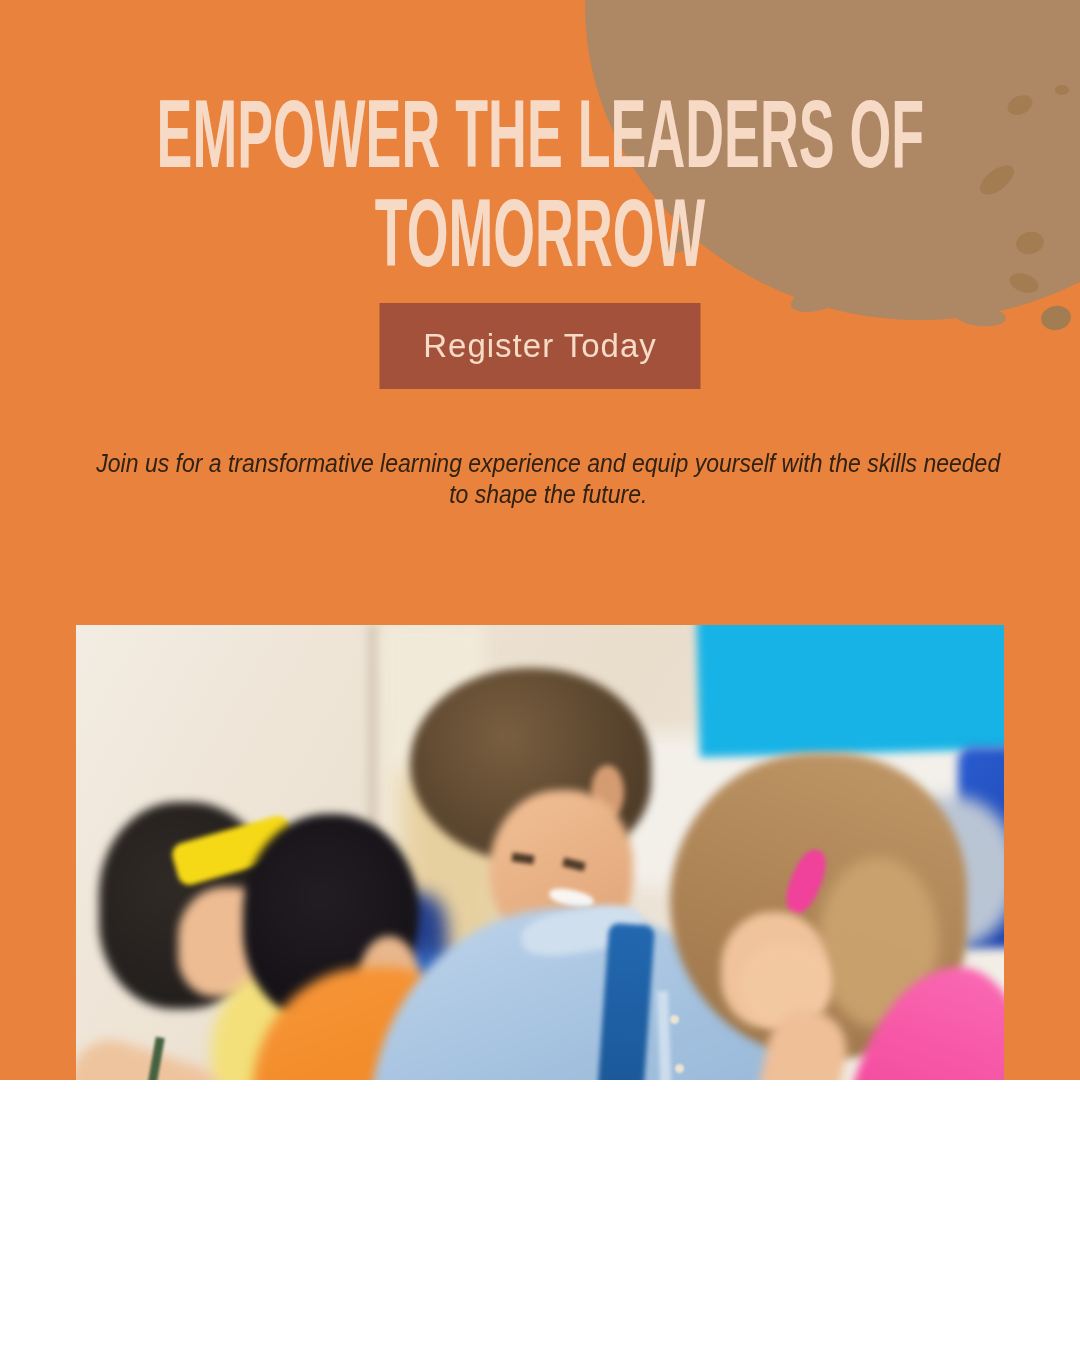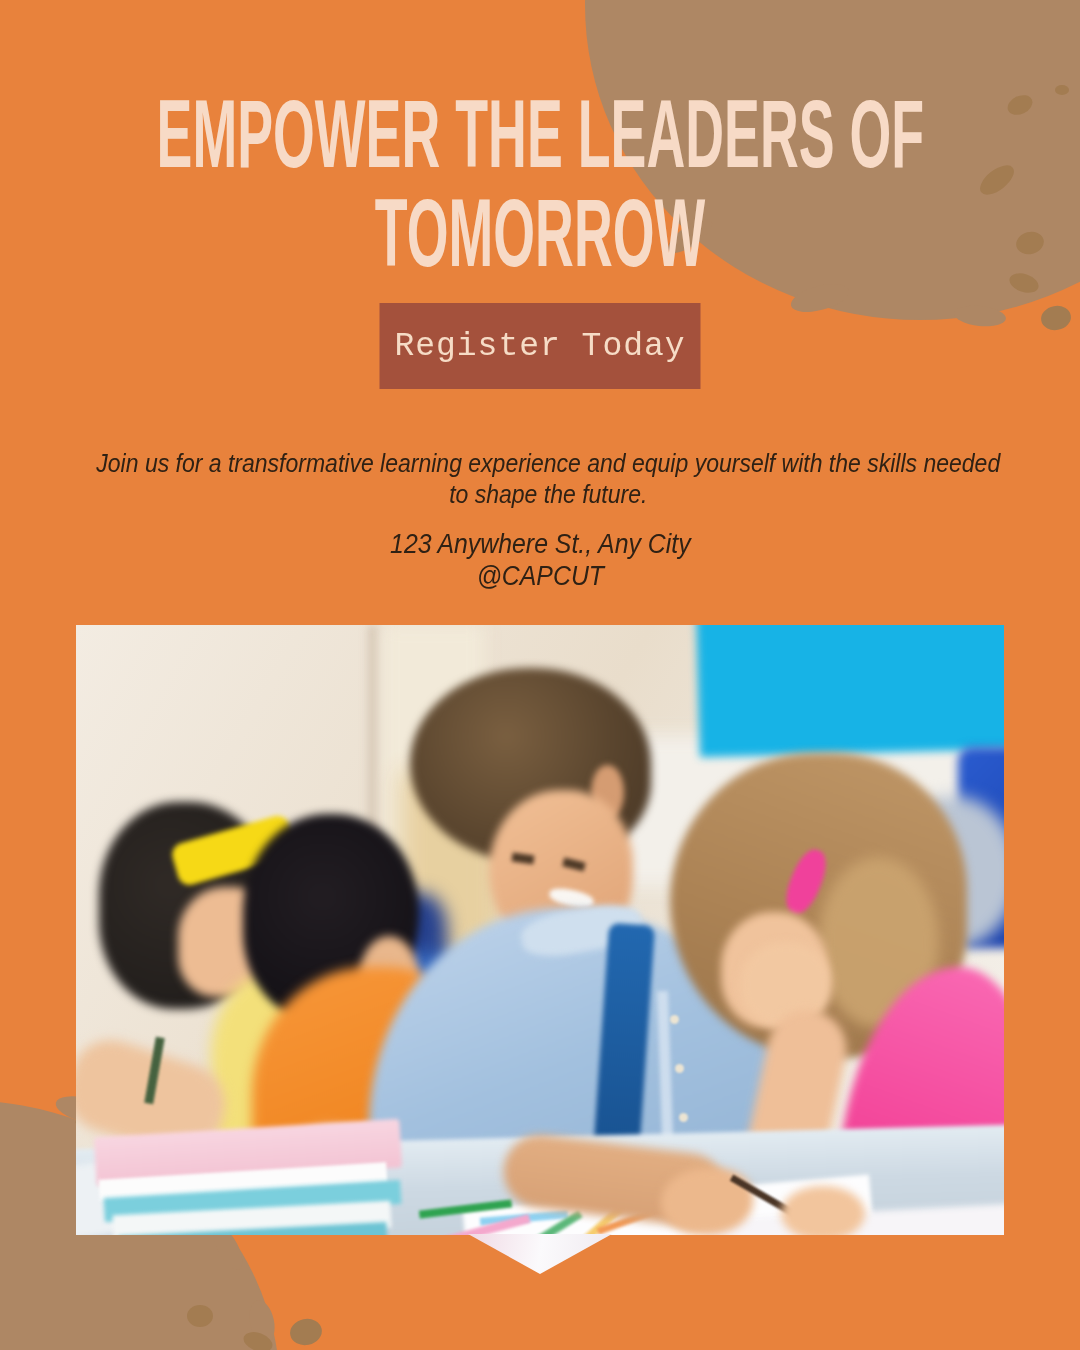--- a/index.html
+++ b/index.html
@@ -1,17 +1,17 @@
 <!DOCTYPE html>
 <html style="--background: #e8823c; --blob: #ae8764; --blob-spot: #a37c51; --heading: #f7dac6; --button-bg: #a4513c; --button-text: #f6dcc6; --body-text: #2f2114;"><head>
 <meta charset="utf-8">
 <style>
   html,body { margin:0; padding:0; }
   .canvas {
-    position:relative; width:1080px; height:1350px; overflow:hidden;
+    position:relative; width:1080px; height:1080px; overflow:hidden;
     background: var(--background, #e8823c);
     font-family: "Liberation Sans", sans-serif;
   }
 
   
   .blob-svg { position:absolute; pointer-events:none; }
 
   
   .hero-title {
     position:absolute; top:84px; left:0; width:1080px; z-index:3;
@@ -21,21 +21,21 @@
     text-align:center; white-space:nowrap;
   }
   .hero-title .tline { display:inline-block; transform:scaleX(0.56); transform-origin:center; }
 
   
   .cta {
     position:absolute; top:303px; left:50%; transform:translateX(-50%);
     width:321px; height:86px; z-index:3;
     background: var(--button-bg, #a4513c);
     color: var(--button-text, #f6dcc6);
-    border:none; font-family:Liberation Mono, monospace;
+    border:none; font-family:Liberation Sans, sans-serif;
     font-size:33px; letter-spacing:1px; cursor:pointer;
     display:flex; align-items:center; justify-content:center;
   }
 
   
   .desc-wrap { position:absolute; top:448px; left:0; width:1080px; text-align:center; z-index:3;margin-left:8px; }
   .desc {
     display:inline-block; transform:scaleX(0.92); transform-origin:center;
     font-style:italic; font-size:25px; line-height:31px;
     color: var(--body-text, #2f2114); white-space:nowrap;
@@ -166,26 +166,20 @@
 
   <button class="cta">Register Today</button>
 
   <div class="desc-wrap">
     <div class="desc">
       <div>Join us for a transformative learning experience and equip yourself with the skills needed</div>
       <div>to shape the future.</div>
     </div>
   </div>
 
-  <div class="addr-wrap">
-    <div class="addr">
-      <div>123 Anywhere St., Any City</div>
-      <div>@CAPCUT</div>
-    </div>
-  </div>
 
   <div class="photo">
     <div class="wall"></div>
     <div class="door-line"></div>
     <div class="door-light"></div>
     <div class="khaki"></div>
     <div class="wall-white"></div>
     <div class="cyan"></div>
     <div class="chair-tr"></div>
     <div class="grey-sleeve"></div>

